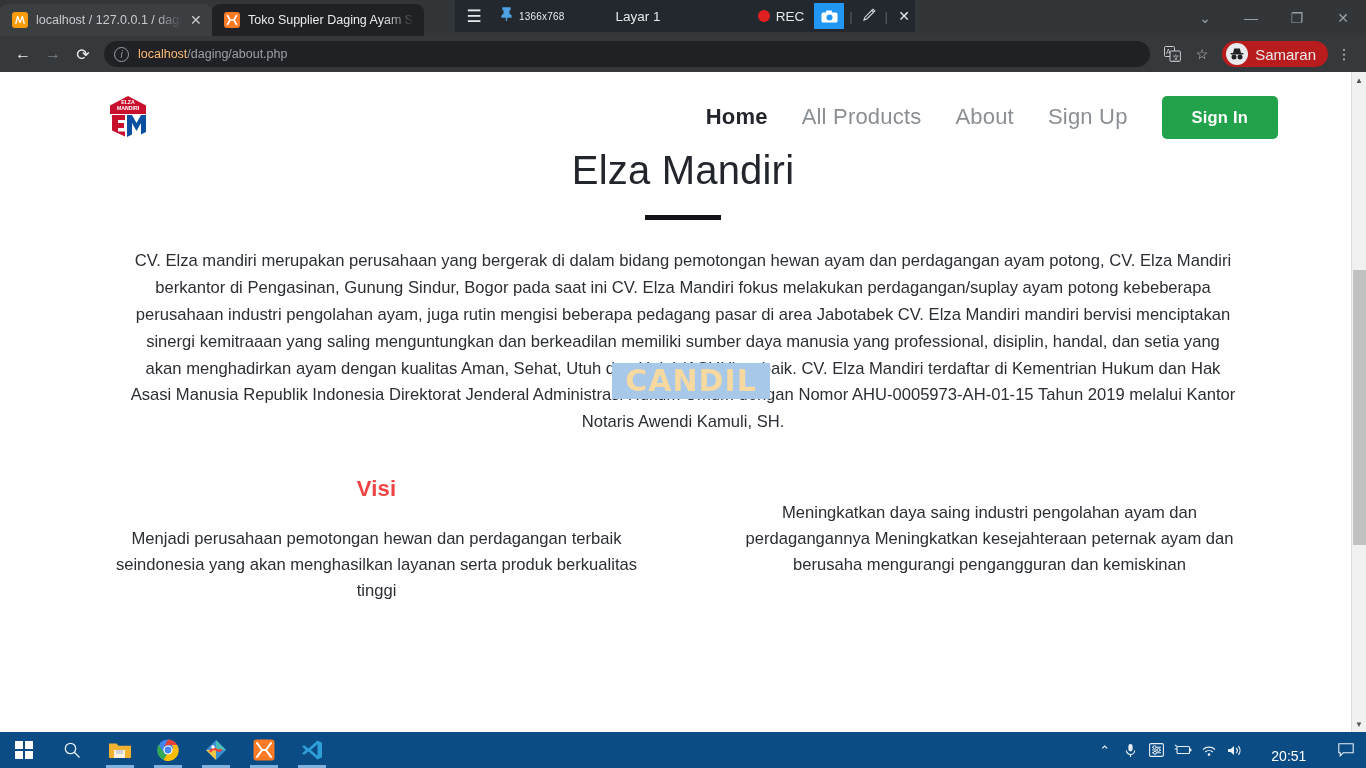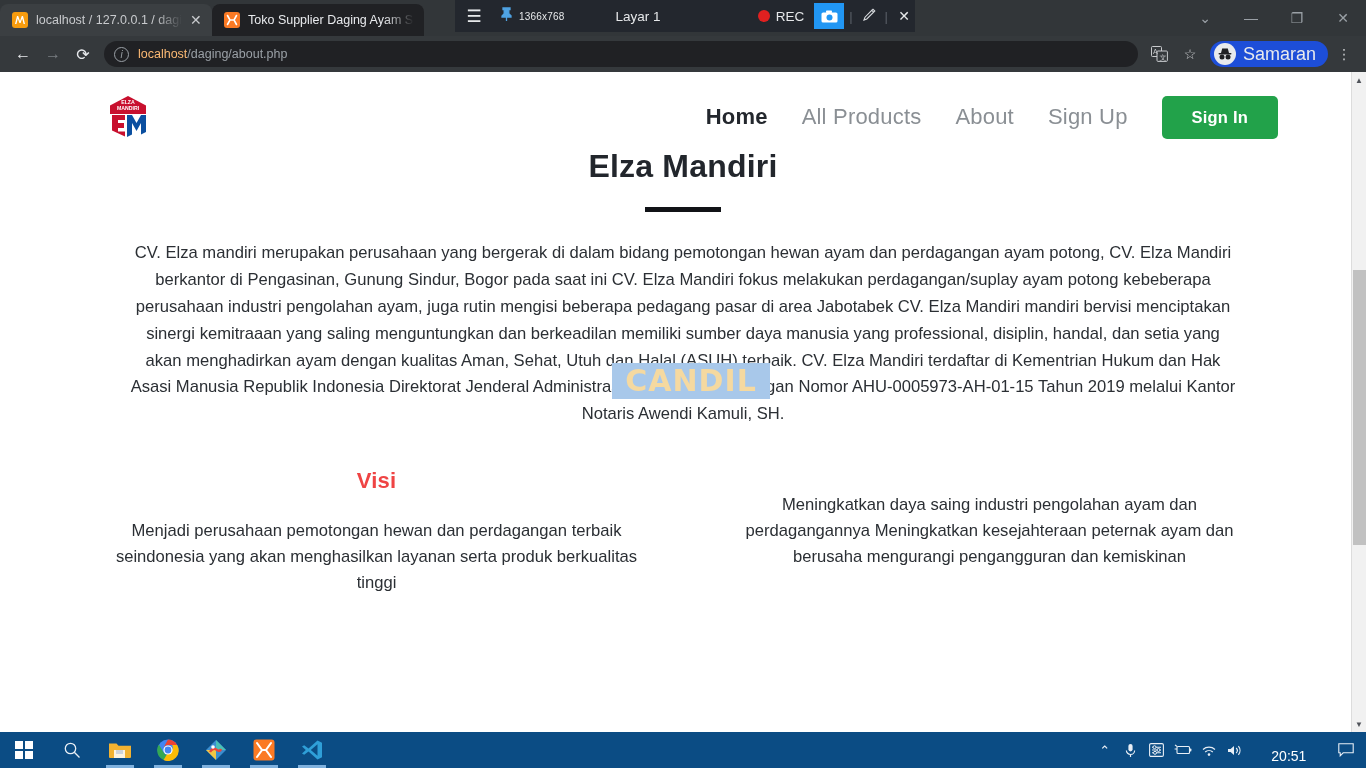--- a/index.html
+++ b/index.html
@@ -90,22 +90,22 @@
     justify-content: center; margin-right: 9px; flex: 0 0 15px; font-style: italic;
   }
   .omnibox .url-host { color: #fdba74; }
   .omnibox .url-path { color: #9aa0a6; }
   .tb-right { display: flex; align-items: center; gap: 2px; }
   .tb-icon {
     width: 28px; height: 28px; display: flex; align-items: center; justify-content: center;
     color: #c8cacd; font-size: 14px;
   }
   .incognito-chip {
-    height: 26px; background: #1d4ed8; border-radius: 13px; display: flex;
-    align-items: center; gap: 7px; padding: 0 12px 0 4px; color: #e8eaed; font-size: 18px;
+    height: 26px; background: #b91c1c; border-radius: 13px; display: flex;
+    align-items: center; gap: 7px; padding: 0 12px 0 4px; color: #e8eaed; font-size: 15px;
     margin-left: 4px;
   }
   .incognito-chip .hat {
     width: 22px; height: 22px; border-radius: 50%; background: #e8eaed;
     display: flex; align-items: center; justify-content: center;
   }
 
   
   .page {
     position: absolute; top: 72px; left: 0; width: 1366px; height: 660px;
@@ -120,21 +120,21 @@
     padding-right: 48px;
   }
   .nav-link { font-size: 22px; color: #8a8f94; letter-spacing: .2px; }
   .nav-link.active { color: #23272d; font-weight: 700; }
   .btn-signin {
     background: #22a24a; color: #ffffff; font-size: 16.5px; font-weight: 700;
     padding: 12px 30px; border-radius: 5px; letter-spacing: .2px;
   }
 
   .section-title {
-    text-align: center; font-size: 32px; font-weight: 700; color: #22262c;
+    text-align: center; font-size: 40px; font-weight: 400; color: #22262c;
     letter-spacing: .2px;
   }
   .title-rule { width: 76px; height: 5px; background: #111317; margin: 22px auto 0; }
 
   .about-body {
     margin: 28px auto 0; width: 1110px; text-align: center;
     font-size: 16.6px; line-height: 1.62; color: #2b2f34;
   }
 
   .watermark {

